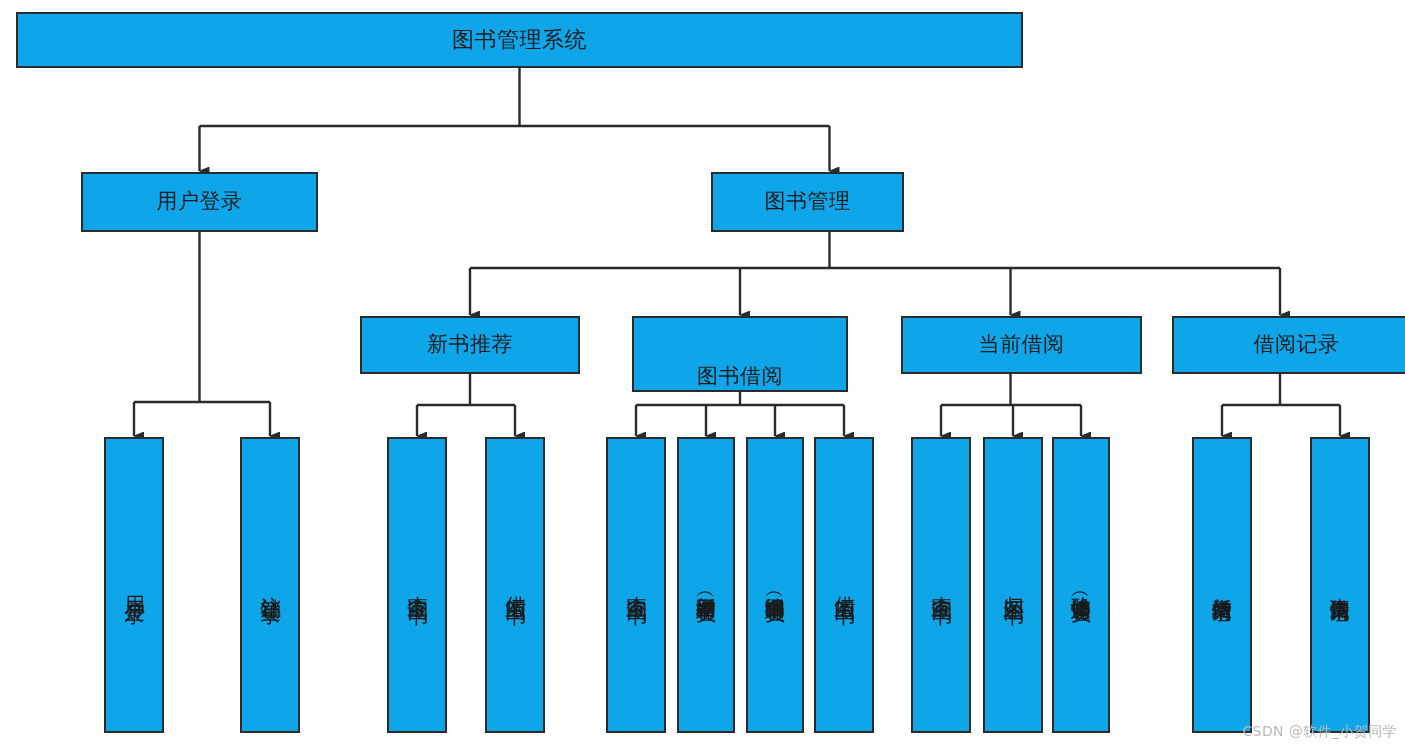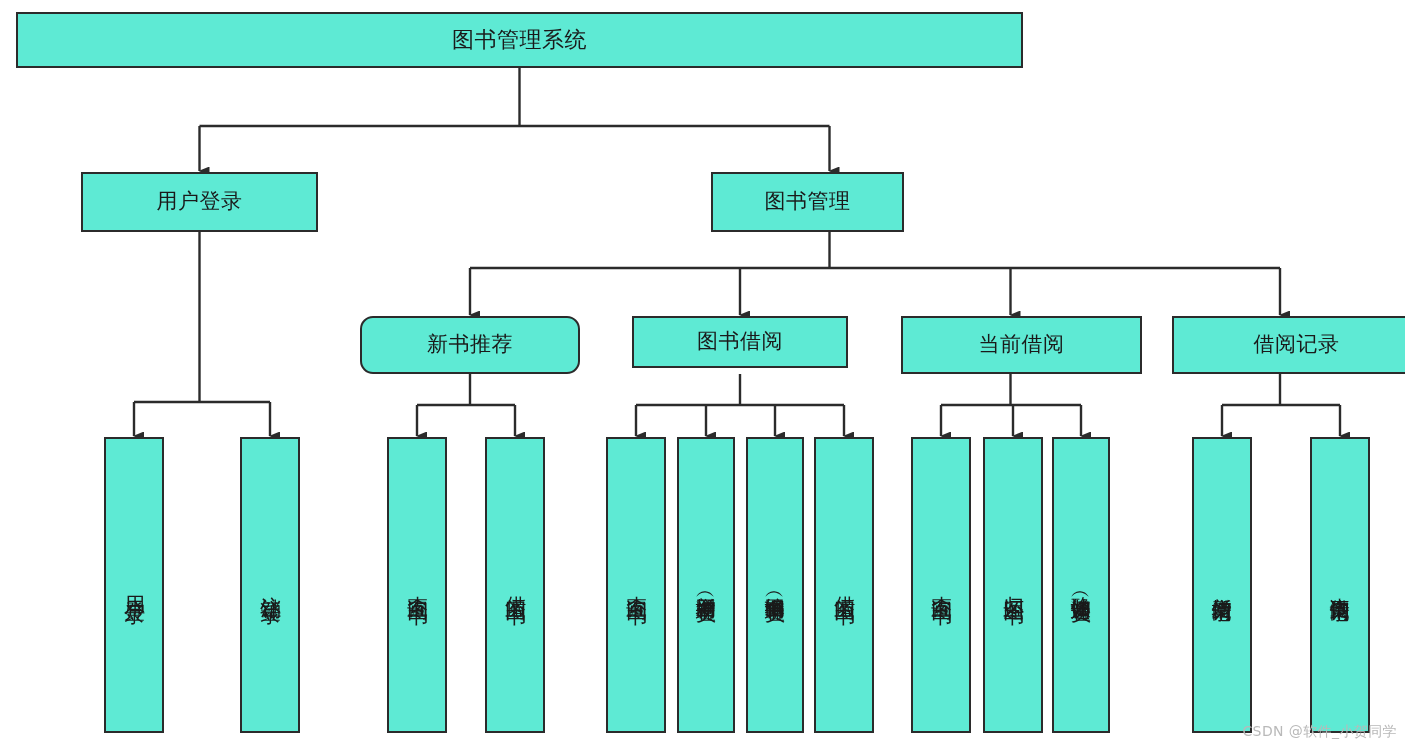--- a/index.html
+++ b/index.html
@@ -20,21 +20,21 @@
   #wires {
     position: absolute;
     left: 0;
     top: 0;
     width: 1405px;
     height: 747px;
   }
   .node {
     position: absolute;
     box-sizing: border-box;
-    background: #5eead4;
+    background: #0ea5e9;
     border: 2.2px solid #2b2b2b;
     display: flex;
     align-items: center;
     justify-content: center;
     overflow: hidden;
   }
   .node .label {
     color: #1a1a1a;
     line-height: 1.22;
     text-align: center;
@@ -119,24 +119,24 @@
   <div id="nodes-layer">
       <div class="node horizontal root" style="left: 16px; top: 12px; width: 1007px; height: 56px;">
         <span class="label">图书管理系统</span>
       </div>
       <div class="node horizontal" style="left: 81px; top: 172px; width: 237px; height: 60px;">
         <span class="label">用户登录</span>
       </div>
       <div class="node horizontal" style="left: 711px; top: 172px; width: 193px; height: 60px;">
         <span class="label">图书管理</span>
       </div>
-      <div class="node horizontal" style="left: 360px; top: 316px; width: 220px; height: 58px; border-radius: 13px;">
+      <div class="node horizontal" style="left: 360px; top: 316px; width: 220px; height: 58px;">
         <span class="label">新书推荐</span>
       </div>
-      <div class="node horizontal" style="left: 632px; top: 316px; width: 216px; height: 52px;">
+      <div class="node horizontal" style="left: 632px; top: 316px; width: 216px; height: 76px; align-items: flex-end;">
         <span class="label">图书借阅</span>
       </div>
       <div class="node horizontal" style="left: 901px; top: 316px; width: 241px; height: 58px;">
         <span class="label">当前借阅</span>
       </div>
       <div class="node horizontal" style="left: 1172px; top: 316px; width: 249px; height: 58px;">
         <span class="label">借阅记录</span>
       </div>
       <div class="node vertical" style="left: 104px; top: 437px; width: 60px; height: 296px;">
         <span class="label">用户登录</span>

